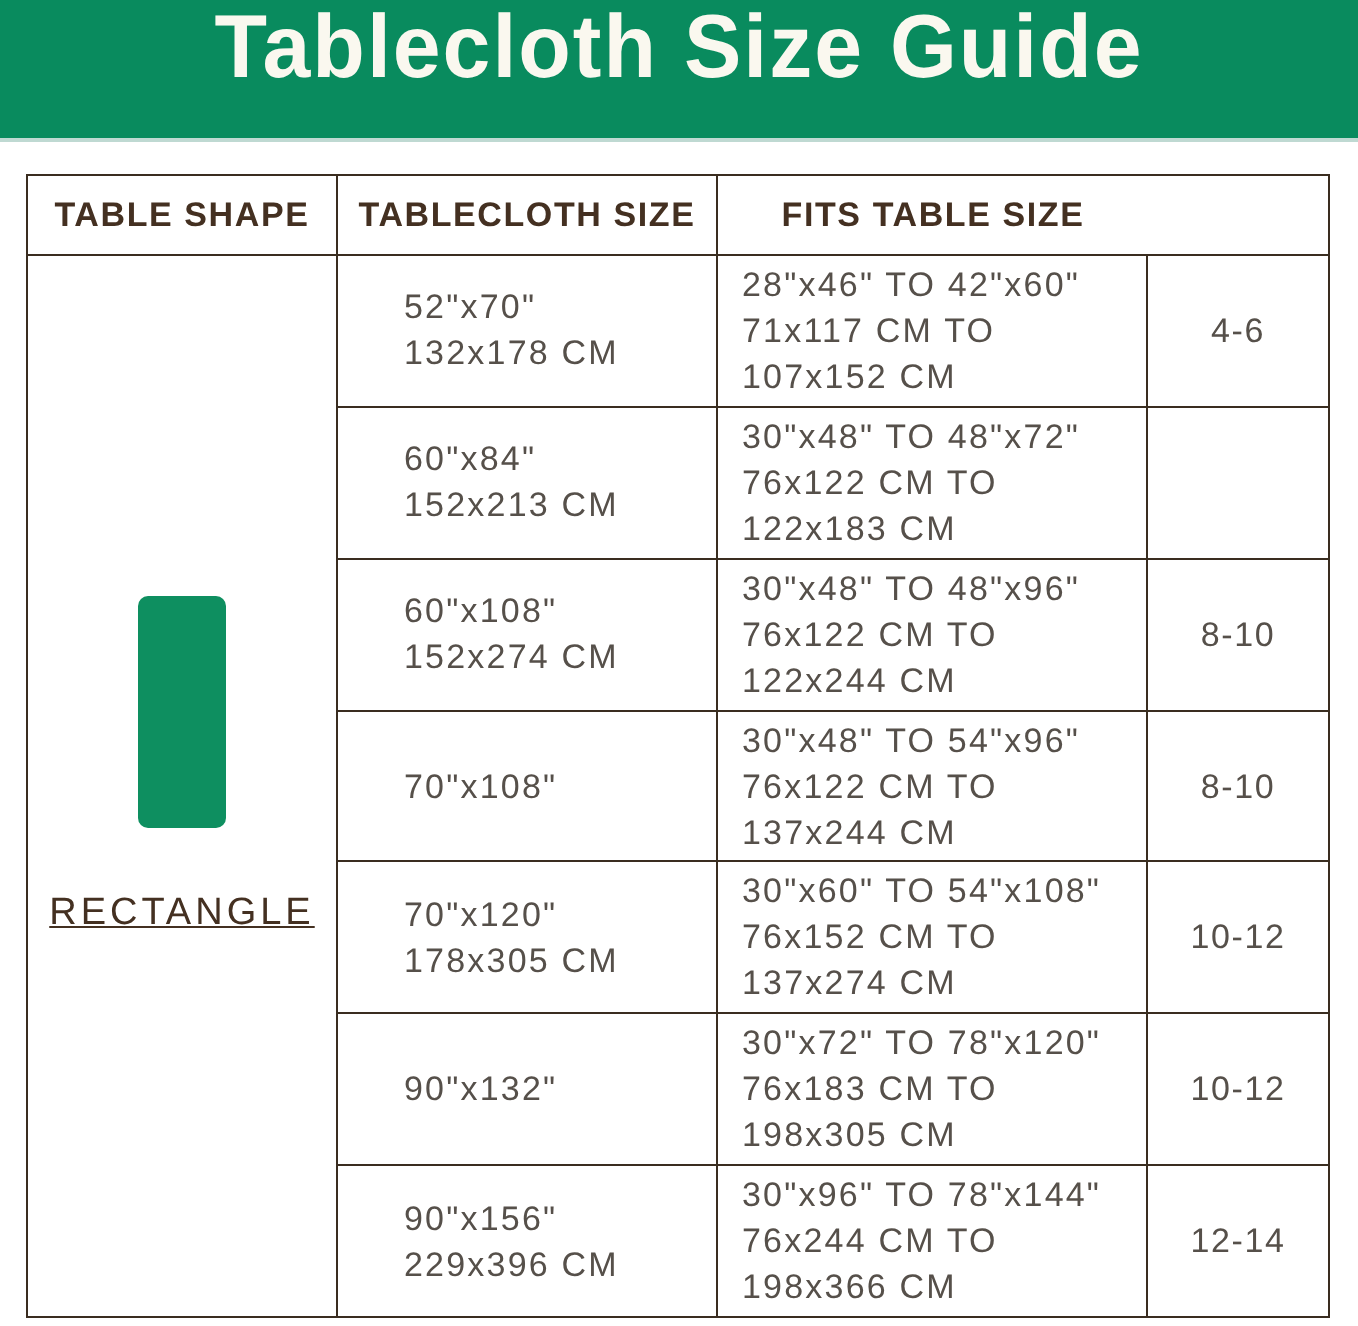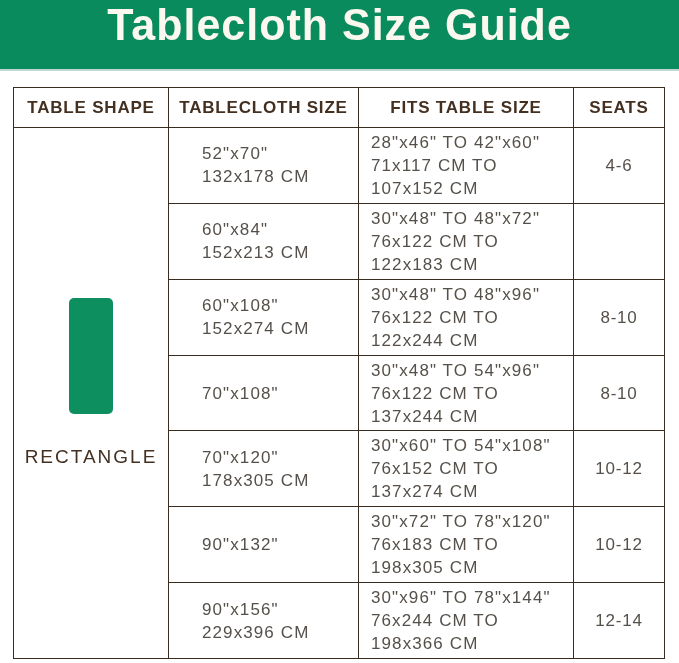--- a/index.html
+++ b/index.html
@@ -64,20 +64,21 @@
   .rect-shape{
     width:44px;height:116px;
     background:var(--shape-green);
     border-radius:5px;
   }
   .shape-label{
     margin-top:32px;
     font-size:19px;
     letter-spacing:2px;
     color:var(--header-text);
+    text-decoration:underline;
   }
   .rows{flex:1;display:flex;flex-direction:column;min-width:0;}
   .trow{
     flex:1;display:flex;
     border-bottom:1px solid var(--border-brown);
   }
   .trow:last-child{border-bottom:none;}
   .cell{
     display:flex;flex-direction:column;justify-content:center;
     font-size:17px;line-height:23px;
@@ -98,21 +99,20 @@
 <div class="banner">
   <h1>Tablecloth Size Guide</h1>
 </div>
 
 <div class="size-table">
 
   <div class="thead">
     <div class="th col-shape">TABLE SHAPE</div>
     <div class="th col-cloth">TABLECLOTH SIZE</div>
     <div class="th col-fits">FITS TABLE SIZE</div>
-    <div class="th col-seats">SEATS</div>
   </div>
 
   <div class="tbody">
 
     <div class="shape-cell">
       <div class="rect-shape"></div>
       <div class="shape-label">RECTANGLE</div>
     </div>
 
     <div class="rows">

